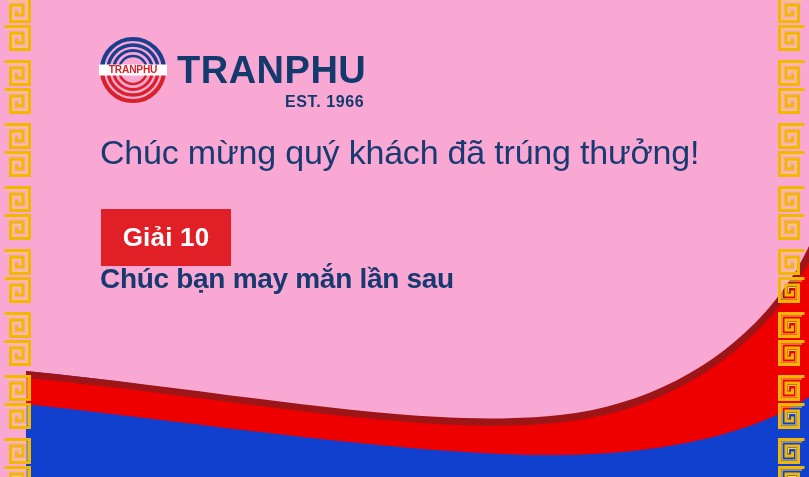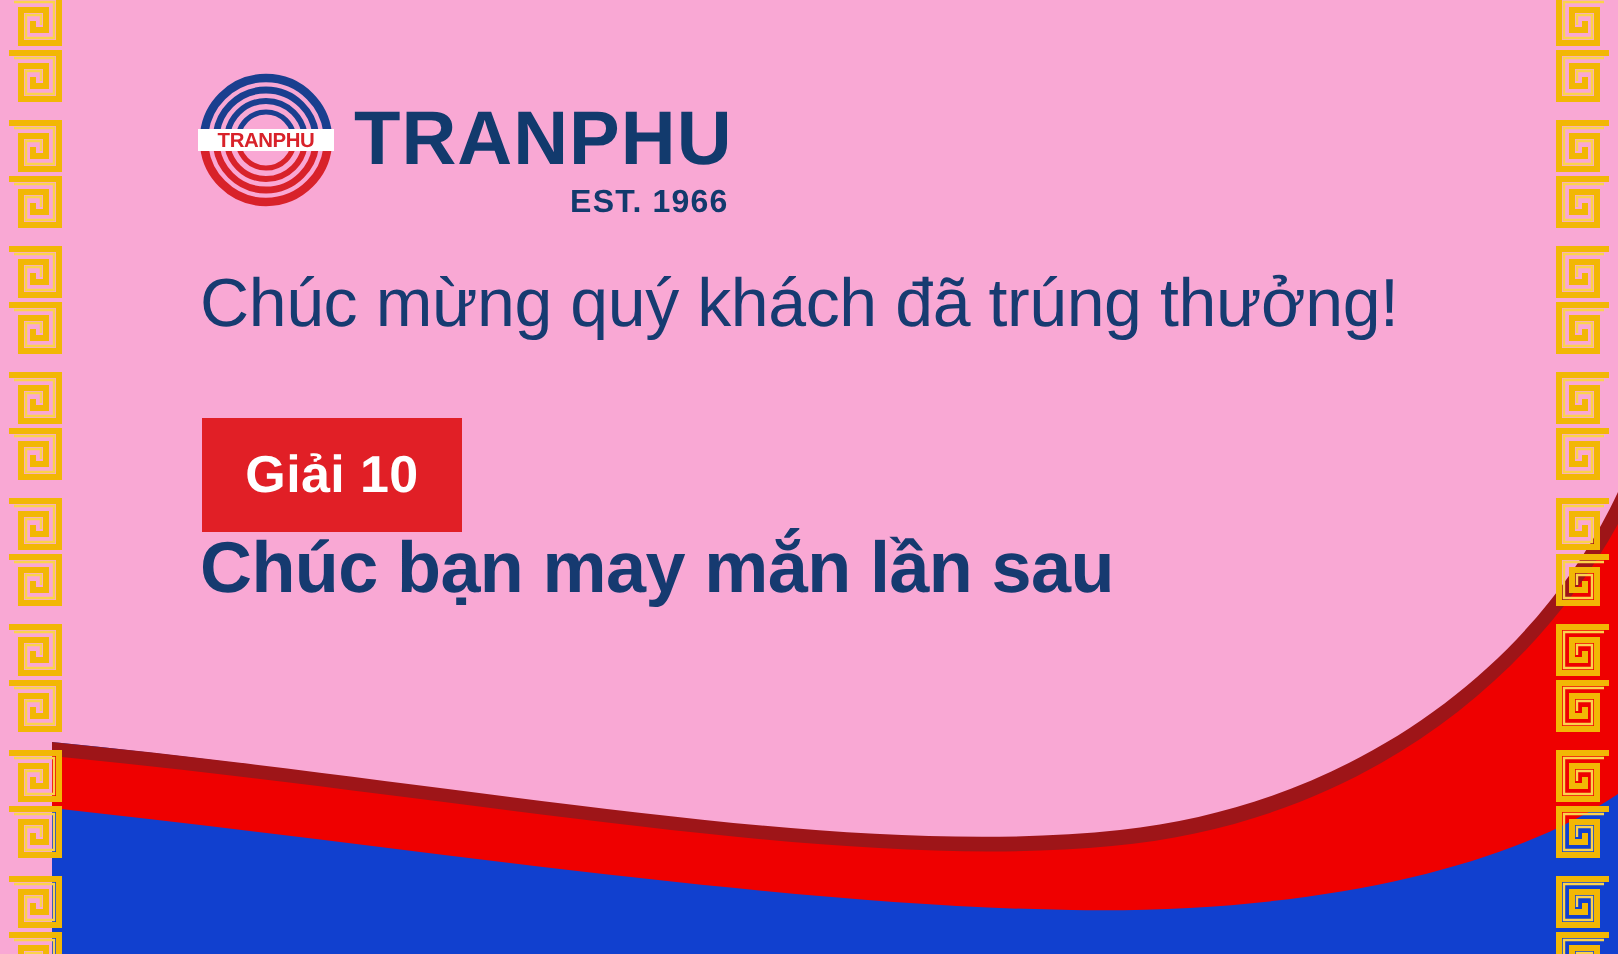--- a/index.html
+++ b/index.html
@@ -136,21 +136,21 @@
     font-weight: bold;
     letter-spacing: 0.2px;
     white-space: nowrap;
   }
 
   
   .subline {
     position: absolute;
     left: 100px;
     top: 263px;
-    font-size: 36px;
+    font-size: 28px;
     font-weight: bold;
     color: #163a70;
     letter-spacing: -0.3px;
     white-space: nowrap;
   }
 </style>
 </head>
 <body>
 
 <div class="stage">

